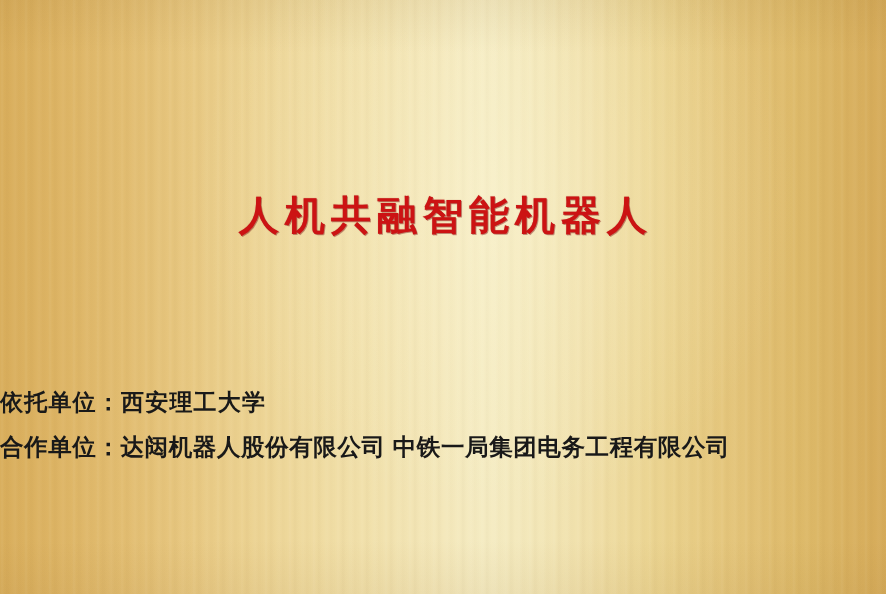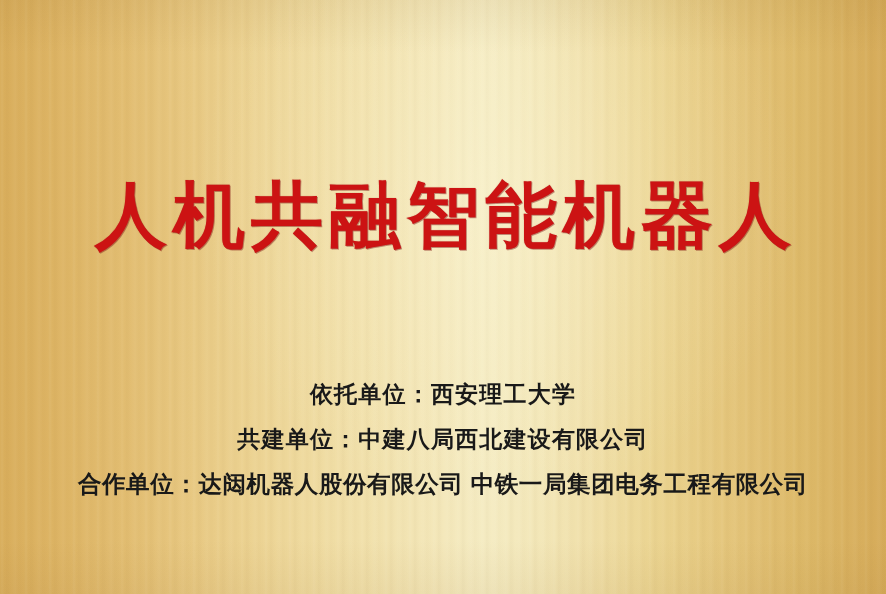--- a/index.html
+++ b/index.html
@@ -92,43 +92,42 @@
     left: 0;
     right: 0;
     top: 176px;
     text-align: center;
   }
 
   .title-line {
     color: #cc1313;
     font-family: "DejaVu Serif", "Liberation Serif", serif;
     font-weight: bold;
-    font-size: 72px;
+    font-size: 40px;
     line-height: 78px;
     letter-spacing: 6px;
     text-indent: 6px;
     white-space: nowrap;
     text-shadow:
        1px 1px 0 rgba(120,10,10,0.40),
        0 0 1px rgba(150,20,20,0.55);
   }
 
   .title-line.line2 {
     font-size: 62px;
     letter-spacing: 7px;
     text-indent: 7px;
   }
 
   
   .subtitle-block {
     position: absolute;
     left: 0;
     right: 0;
-    top: 372px;
-    text-align: center;
+    top: 380px;
   }
 
   .subtitle-line {
     color: #191919;
     font-family: "Liberation Sans", "DejaVu Sans", sans-serif;
     font-weight: bold;
     font-size: 23px;
     line-height: 45px;
     letter-spacing: 1.2px;
     white-space: nowrap;
@@ -149,18 +148,17 @@
   <div class="vignette"></div>
 
   <div class="content">
 
     <div class="title-block">
       <div class="title-line line1">人机共融智能机器人</div>
     </div>
 
     <div class="subtitle-block">
       <div class="subtitle-line line1">依托单位：西安理工大学</div>
-      <div class="subtitle-line line2">共建单位：中建八局西北建设有限公司</div>
       <div class="subtitle-line line3">合作单位：达闼机器人股份有限公司 中铁一局集团电务工程有限公司</div>
     </div>
 
   </div>
 </div>
 
 </body></html>

